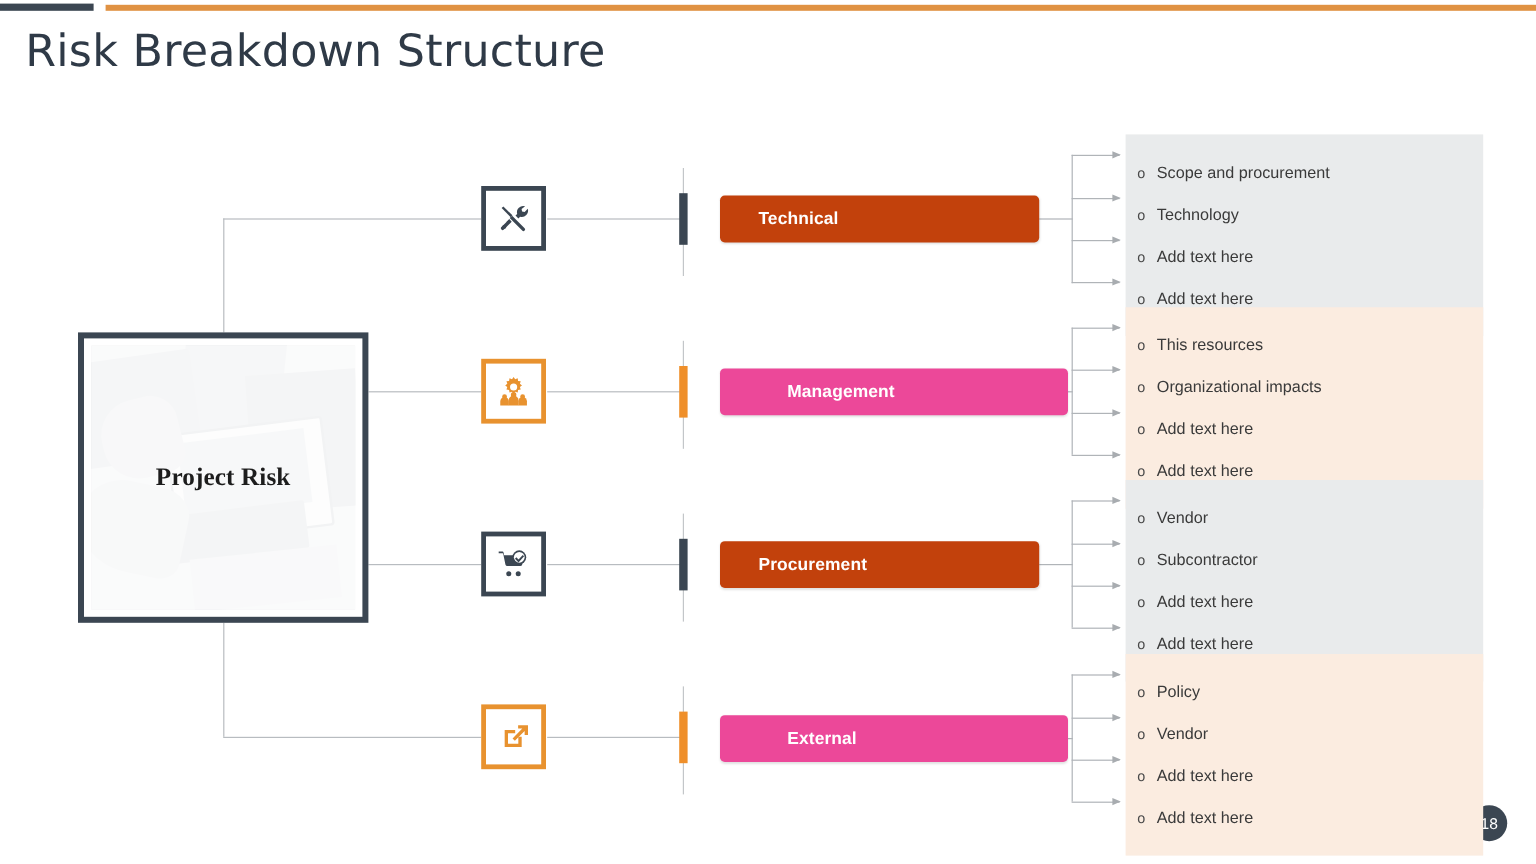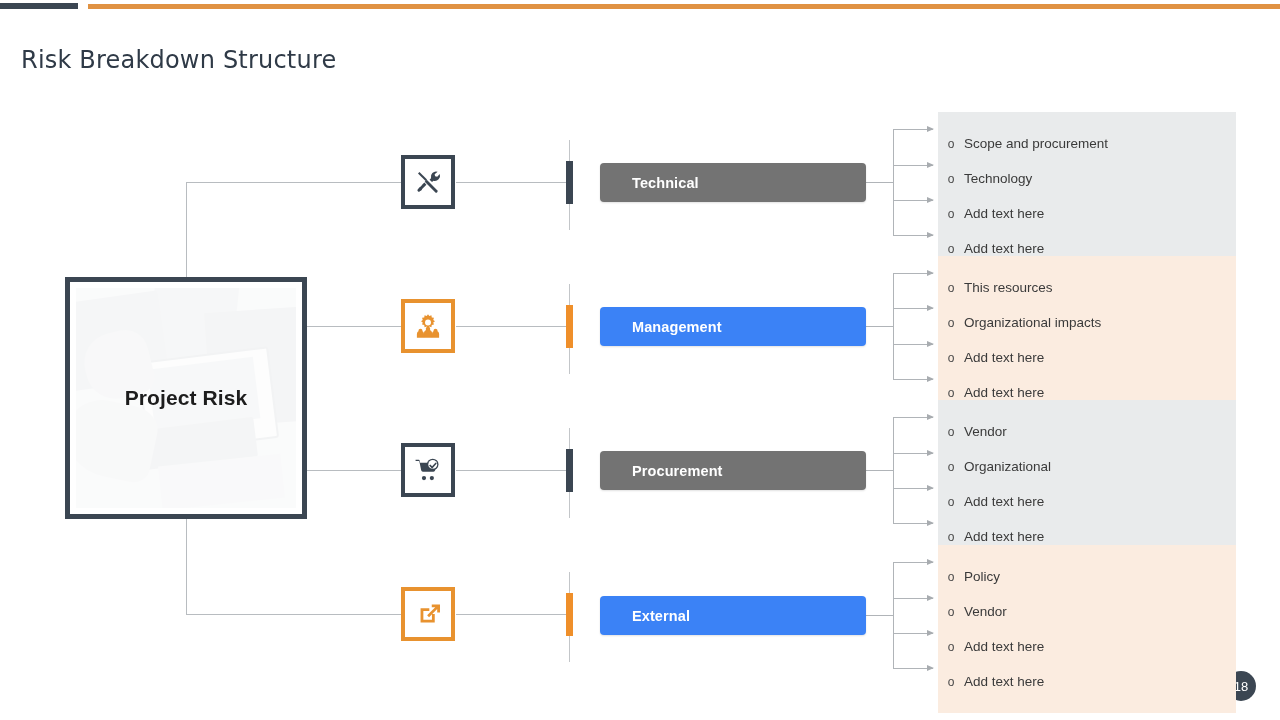--- a/index.html
+++ b/index.html
@@ -10,22 +10,22 @@
     -webkit-font-smoothing:antialiased;
   }
   .slide{position:relative;width:1280px;height:720px;background:#fff;}
 
   
   .bar-dark{position:absolute;left:0;top:3px;width:78px;height:6px;background:#3b4652;}
   .bar-orange{position:absolute;left:88px;top:4px;width:1192px;height:5px;background:#e09243;}
 
   
   .title{
-    position:absolute;left:21px;top:39px;
-    font-size:24px;line-height:42px;font-weight:400;
+    position:absolute;left:21px;top:22px;
+    font-size:37px;line-height:42px;font-weight:400;
     color:#2f3a47;letter-spacing:.2px;
     font-family:"DejaVu Sans", sans-serif;
   }
   .subtitle{
     position:absolute;left:22px;top:80px;width:1180px;
     font-size:11.5px;line-height:14px;color:#5d5d5d;font-weight:400;
     letter-spacing:-0.1px;
   }
 
   
@@ -55,21 +55,21 @@
   .photo .hand1{position:absolute;left:-4%;top:52%;width:40%;height:34%;
      background:#f0f1f2;border-radius:40% 30% 20% 50%;transform:rotate(12deg);}
   .photo .hand2{position:absolute;left:4%;top:20%;width:30%;height:30%;
      background:#eff0f1;border-radius:45% 35% 25% 45%;transform:rotate(-14deg);}
   .photo .pad{position:absolute;left:38%;top:78%;width:56%;height:20%;
      background:#f1f2f3;transform:rotate(-6deg);}
   .photo .veil{position:absolute;inset:0;background:rgba(255,255,255,.55);}
   .central-label{
     position:absolute;left:0;right:0;top:50%;transform:translateY(-50%);
     text-align:center;font-size:21px;font-weight:bold;color:#1d1d1d;
-    letter-spacing:.1px;z-index:3;
+    letter-spacing:.1px;z-index:3;font-family:Liberation Serif, serif;
   }
 
   
   .ln{position:absolute;background:#b8bcc0;z-index:1;}
   .lnv{width:1px;}
   .lnh{height:1px;}
 
   
   .iconbox{
     position:absolute;width:54px;height:54px;box-sizing:border-box;
@@ -86,22 +86,22 @@
   
   .catbar{
     position:absolute;left:600px;width:266px;height:39px;border-radius:4px;
     display:flex;align-items:center;z-index:4;
     box-shadow:0 1px 2px rgba(0,0,0,.12);
   }
   .catbar span{
     margin-left:32px;font-size:14.5px;font-weight:bold;color:#ffffff;
     letter-spacing:.1px;
   }
-  .catbar.dark{background:#737373;}
-  .catbar.orange{background:#3b82f6;}
+  .catbar.dark{background:#c2410c;}
+  .catbar.orange{background:#ec4899;padding-left:24px;}
 
   
   .panel{
     position:absolute;left:938px;width:298px;
     box-sizing:border-box;padding:14px 0 14px 0;z-index:2;
   }
   .panel.grey{background:#e9ebec;}
   .panel.cream{background:#fbece0;}
   .panel .row{
     height:35px;display:flex;align-items:center;
@@ -316,21 +316,21 @@
       </div>
   </div>
 
   <div class="panel grey" style="top:400px;">
     <div class="row">
         <span class="bullet">o</span>
         <span>Vendor</span>
       </div>
     <div class="row">
         <span class="bullet">o</span>
-        <span>Organizational</span>
+        <span>Subcontractor</span>
       </div>
     <div class="row">
         <span class="bullet">o</span>
         <span>Add text here</span>
       </div>
     <div class="row">
         <span class="bullet">o</span>
         <span>Add text here</span>
       </div>
   </div>

